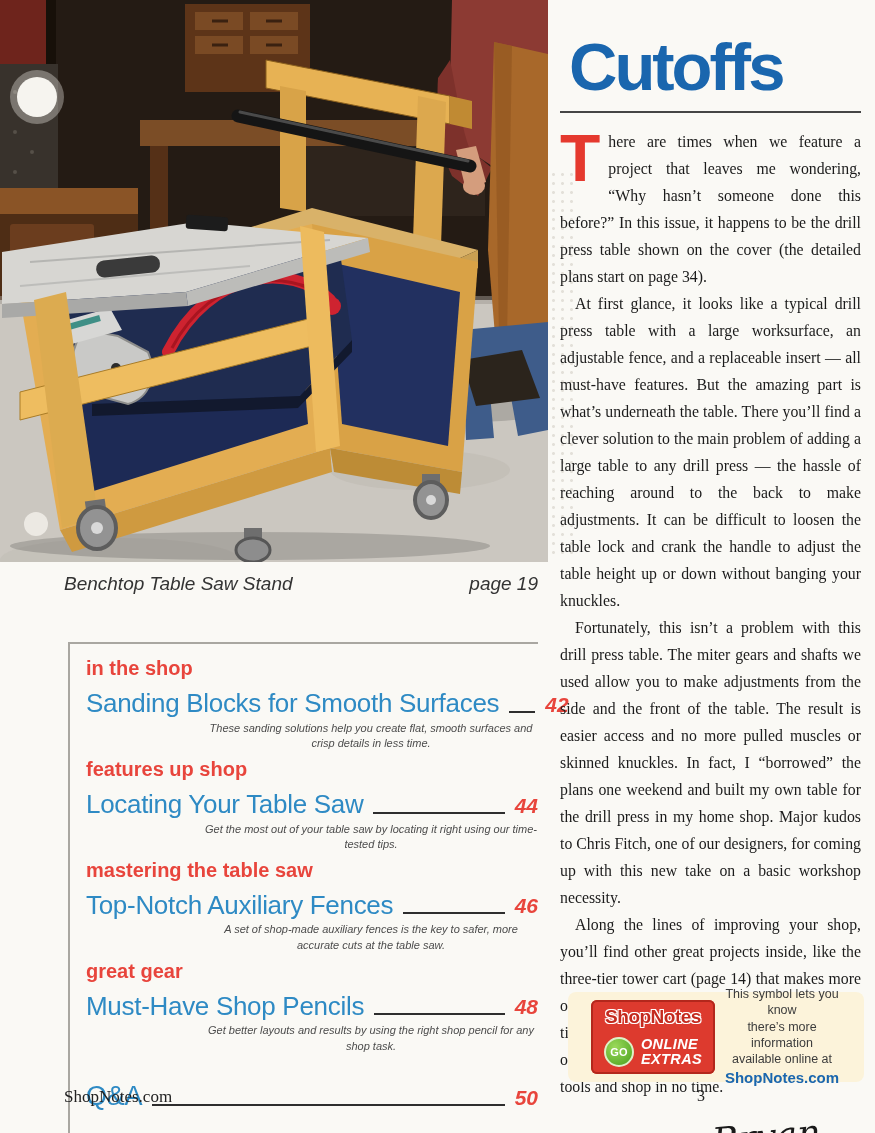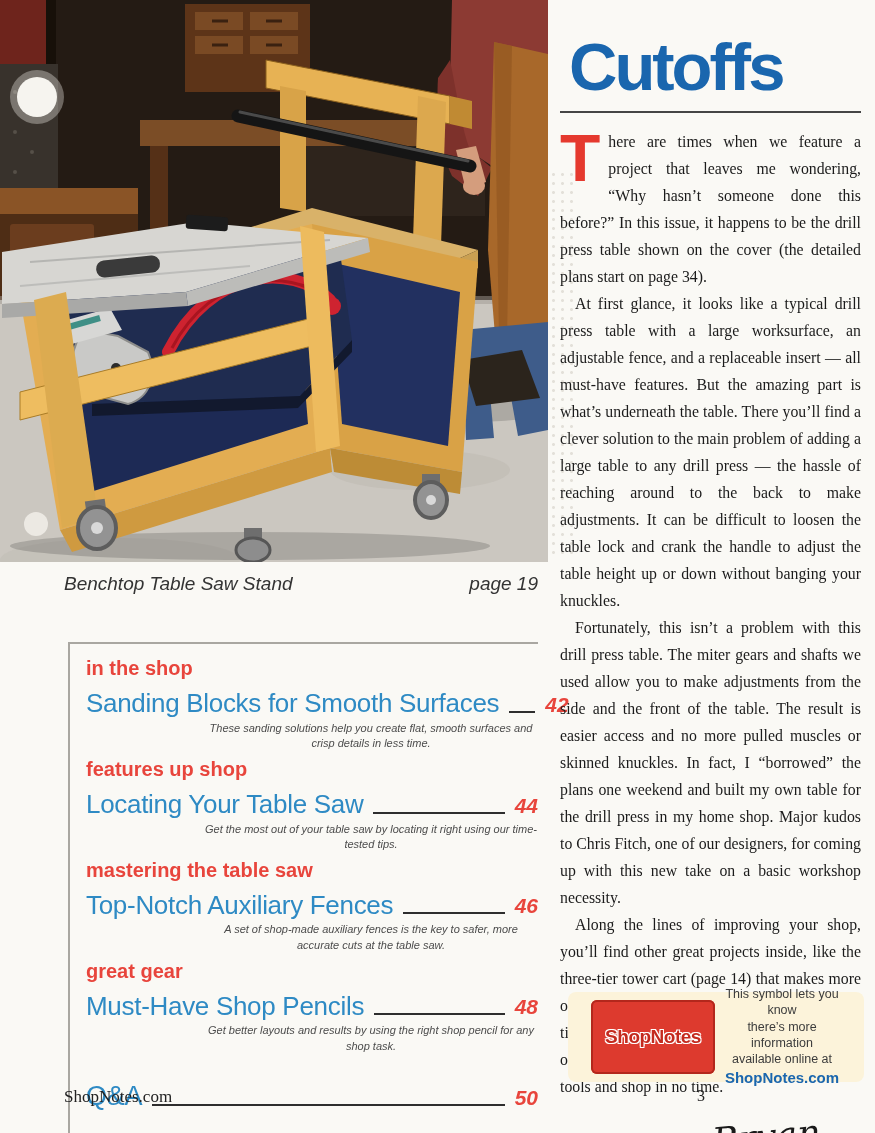--- a/index.html
+++ b/index.html
@@ -259,20 +259,27 @@
       <p>Along the lines of improving your shop, you’ll find other great projects inside, like the three-tier tower cart (page 14) that makes more out of the space you have. Combined with the tips, tricks, and techniques throughout the rest of the issue, you’ll be getting more from your tools and shop in no time.</p>
     </div>
     <div class="signature">
       <span>Bryan</span>
     </div>
   </div>
 
   <div class="extras">
     <div class="logo">
       <div class="logo-top">ShopNotes</div>
+      <div class="logo-bottom">
+        <div class="go">GO</div>
+        <div class="oe">
+          <span>ONLINE</span>
+          <span>EXTRAS</span>
+        </div>
+      </div>
     </div>
     <div class="extras-text">
       <div>This symbol lets you know</div>
       <div>there’s more information</div>
       <div>available online at</div>
       <div class="site">ShopNotes.com</div>
     </div>
   </div>
 
   <div class="footer-left">ShopNotes.com</div>

